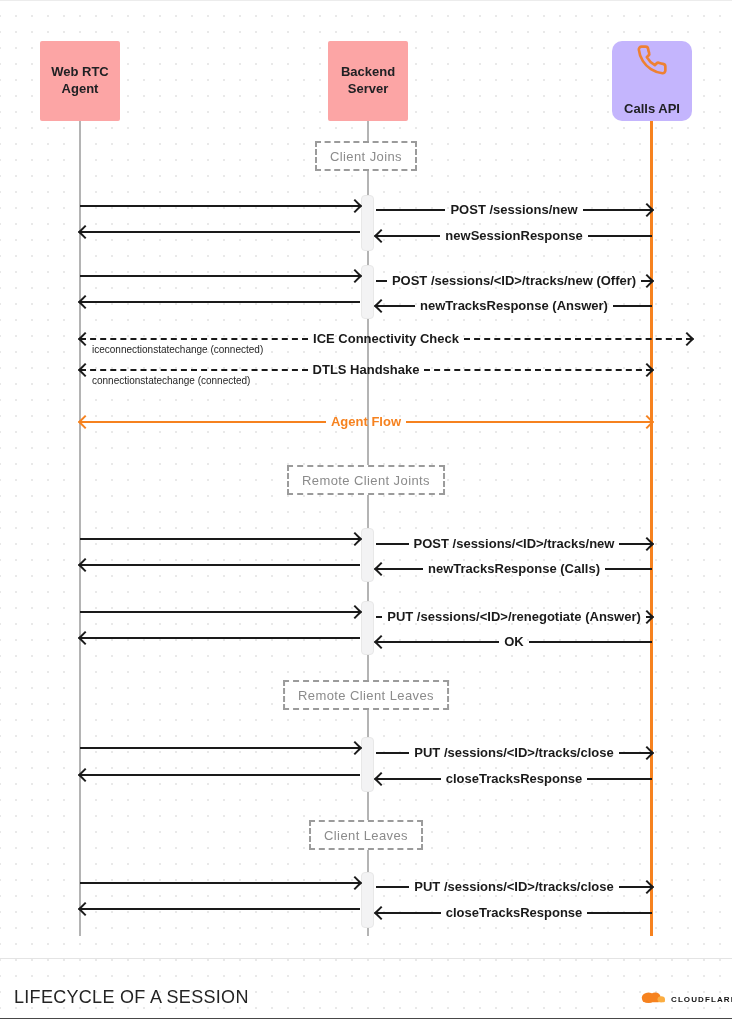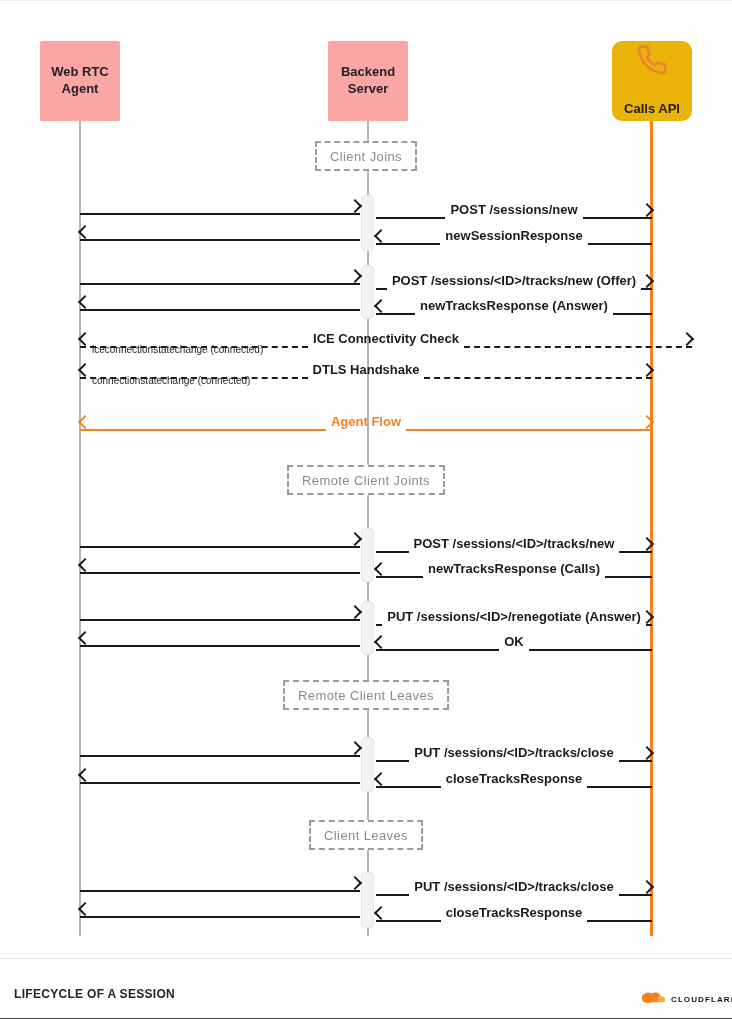--- a/index.html
+++ b/index.html
@@ -7,41 +7,41 @@
     width:732px;height:1019px;position:relative;overflow:hidden;
     font-family:"Liberation Sans",sans-serif;
     background-color:#ffffff;
     background-image:radial-gradient(circle,#e9e9e9 1.2px,transparent 1.2px);
     background-size:16px 16px;background-position:8px 8px;
     border-top:1px solid #ececec;
   }
   .actor{position:absolute;width:80px;height:80px;top:40px;background:#fca5a5;
     display:flex;align-items:center;justify-content:center;text-align:center;
     font-weight:700;font-size:13px;color:#202124;line-height:1.3;z-index:5;border-radius:2px}
-  .actor.calls{background:#eab308;border-radius:10px;flex-direction:column;gap:20px;justify-content:center}
+  .actor.calls{background:#c4b5fd;border-radius:10px;flex-direction:column;gap:20px;justify-content:center}
   .actor .alabel{padding:0 4px}
   .life{position:absolute;top:120px;height:815px;width:2px;background:#b4b4b4;z-index:1}
   .life.orange{background:#f6821f;width:3px}
   .act{position:absolute;left:361px;width:13px;background:#f3f3f4;border:1px solid #e8e8e8;border-radius:4px;z-index:2;box-sizing:border-box}
   .phase{position:absolute;transform:translateX(-50%);background:#fff;border:2px dashed #9b9b9b;
     color:#8b8b8b;font-size:13px;letter-spacing:.4px;display:flex;align-items:center;
     padding:0 13px;height:30px;z-index:4;white-space:nowrap;box-sizing:border-box}
-  .msg{position:absolute;display:flex;align-items:flex-end;height:18px;z-index:3}
+  .msg{position:absolute;display:flex;align-items:center;height:18px;z-index:3}
   .seg{flex:1;border-top:2px solid #1a1a1a;height:0}
   .seg.d{border-top-style:dashed}
   .lb{padding:0 5px;font-weight:700;font-size:13px;color:#1a1a1a;white-space:nowrap;line-height:18px}
   .head{position:absolute;width:10px;height:10px;top:50%;box-sizing:border-box}
   .head.r{right:0;border-top:2.5px solid #1a1a1a;border-right:2.5px solid #1a1a1a;transform:translateY(-50%) rotate(45deg)}
   .head.l{left:0;border-top:2.5px solid #1a1a1a;border-left:2.5px solid #1a1a1a;transform:translateY(-50%) rotate(-45deg)}
   .msg.o .seg{border-top-color:#f6821f}
   .msg.o .lb{color:#f6821f}
   .msg.o .head{border-color:#f6821f}
   .note{position:absolute;font-size:10px;color:#1f1f1f;z-index:4;white-space:nowrap}
   .divider{position:absolute;left:0;top:957px;width:732px;height:1px;background:#e4e4e4}
-  .title{position:absolute;left:14px;top:986px;font-size:12px;font-weight:700;letter-spacing:.3px;color:#242424}
+  .title{position:absolute;left:14px;top:986px;font-size:18px;font-weight:400;letter-spacing:.3px;color:#242424}
   .logo{position:absolute;left:638px;top:988px;display:flex;align-items:center;gap:3px;z-index:5}
   .logo-text{font-size:8px;font-weight:800;letter-spacing:1.1px;color:#121212}
   .bottom-edge{position:absolute;left:0;top:1017px;width:732px;height:2px;background:#474747}
 </style>
 </head>
 <body>
 
 <div class="life" style="left:79px"></div>
 <div class="life" style="left:367px"></div>
 <div class="life orange" style="left:650px"></div>

